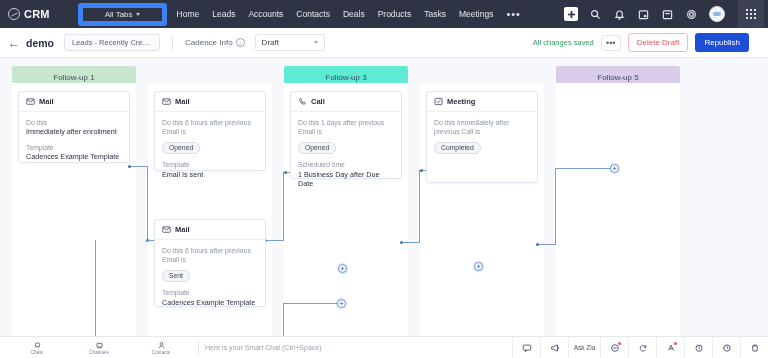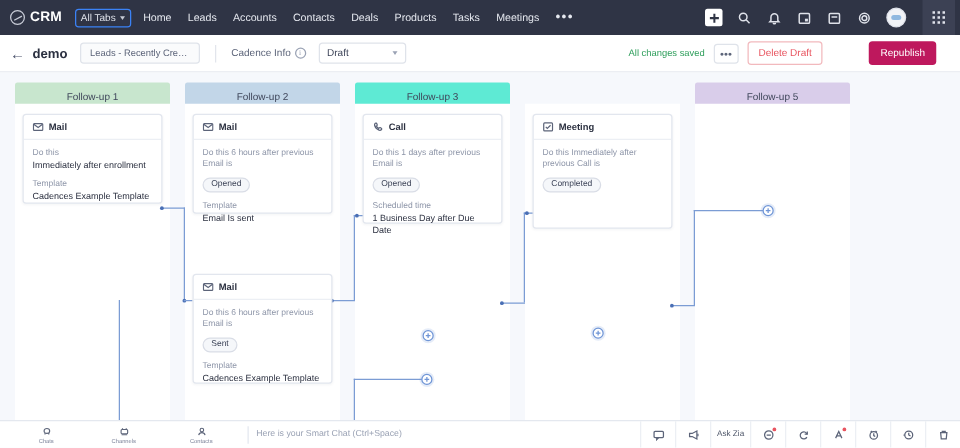--- a/index.html
+++ b/index.html
@@ -9,33 +9,33 @@
     background: #ffffff;
     overflow: hidden;
   }
   #app { position: relative; width: 768px; height: 358px; }
 
   
   .topnav {
     height: 28px; background: #2f3445; display: flex; align-items: center;
     padding: 0 0 0 8px; position: relative;
   }
-  .brand { display: flex; align-items: flex-end; gap: 4px; margin-right: 10px; }
+  .brand { display: flex; align-items: flex-end; gap: 4px; margin-right: 28px; }
   .brand-mark {
     width: 12px; height: 12px; border-radius: 50%;
     border: 1.2px solid #c9cdd8; display: inline-block; position: relative;
   }
   .brand-mark::after {
     content: ""; position: absolute; left: 2px; top: 4.5px;
     width: 7px; height: 1.2px; background: #c9cdd8; transform: rotate(-28deg);
   }
   .brand-name { color: #fff; font-size: 11px; font-weight: bold; letter-spacing: .2px; }
   .alltabs {
-    border: 1px solid #3b82f6; border-radius: 3px; color: #dfe2ea;
-    font-size: 8px; padding: 2px 4px; display: flex; align-items: center; gap: 3px;
+    border: 5px solid #3b82f6; border-radius: 3px; color: #dfe2ea;
+    font-size: 8px; padding: 2px 22px; display: flex; align-items: center; gap: 3px;
     margin-right: 10px;
     text-align: center;
   }
   .caret { width: 0; height: 0; border-left: 2.5px solid transparent;
     border-right: 2.5px solid transparent; border-top: 3px solid #c7cbd6; }
   .navlinks { display: flex; align-items: center; gap: 13px; }
   .navlink { color: #e5e8ef; font-size: 8.5px; white-space: nowrap; }
   .nav-more { color: #e5e8ef; font-size: 11px; letter-spacing: 1px; margin-left: 13px; line-height: 6px;}
   .nav-right { position: absolute; right: 0; top: 0; height: 28px;
     display: flex; align-items: center; gap: 11px; padding-right: 4px; }
@@ -76,22 +76,22 @@
     font-size: 8px; color: #3d4458; padding: 3px 6px; width: 70px;
     display: flex; align-items: center; justify-content: space-between;
   }
   .sub-right { position: absolute; right: 19px; display: flex; align-items: center; gap: 7px; }
   .saved-text { font-size: 7.5px; color: #2e9e5b; }
   .more-btn { border: 1px solid #dfe3ea; border-radius: 3px; background: #fff;
     width: 20px; height: 16px; display: flex; align-items: center;
     justify-content: center; color: #5c6479; font-size: 9px; line-height: 4px; }
   .btn-delete { border: 1px solid #f2b9bd; border-radius: 3px; background: #fff;
     color: #e8545f; font-size: 8px; padding: 4px 8px; }
-  .btn-republish { border: none; border-radius: 3px; background: #be185d;
-    color: #fff; font-size: 8px; padding: 5px 9px; margin-left: 30px; }
+  .btn-republish { border: none; border-radius: 3px; background: #1d4ed8;
+    color: #fff; font-size: 8px; padding: 5px 9px; }
 
   
   .board { position: relative; height: 278px; background: #f6f8fc; overflow: hidden; }
   .col { position: absolute; top: 8px; width: 124px; }
   .col-head { height: 22px; border-radius: 2px; display: flex; align-items: center;
     justify-content: center; font-size: 8px; color: #3f465a; }
   .col-body { position: absolute; top: 17px; width: 124px; bottom: 0;
     background: #ffffff; }
   .col5-body { background: #ffffff; }
 
@@ -244,23 +244,20 @@
     </div>
   </div>
 
   <div class="board">
 
     <div class="col" style="left:12px">
       <div class="col-head" style="background:#c8e6ce">Follow-up 1</div>
     </div>
     <div class="col-body" style="left:12px; top:25px; height:253px;"></div>
 
-    <div class="col" style="left:148px">
-      <div class="col-head" style="background:#c2d6e8">Follow-up 2</div>
-    </div>
     <div class="col-body" style="left:148px; top:25px; height:253px;"></div>
 
     <div class="col" style="left:284px">
       <div class="col-head" style="background:#5eead4">Follow-up 3</div>
     </div>
     <div class="col-body" style="left:284px; top:25px; height:253px;"></div>
 
     <div class="col-body" style="left:420px; top:25px; height:253px;"></div>
 
     <div class="col" style="left:556px">

